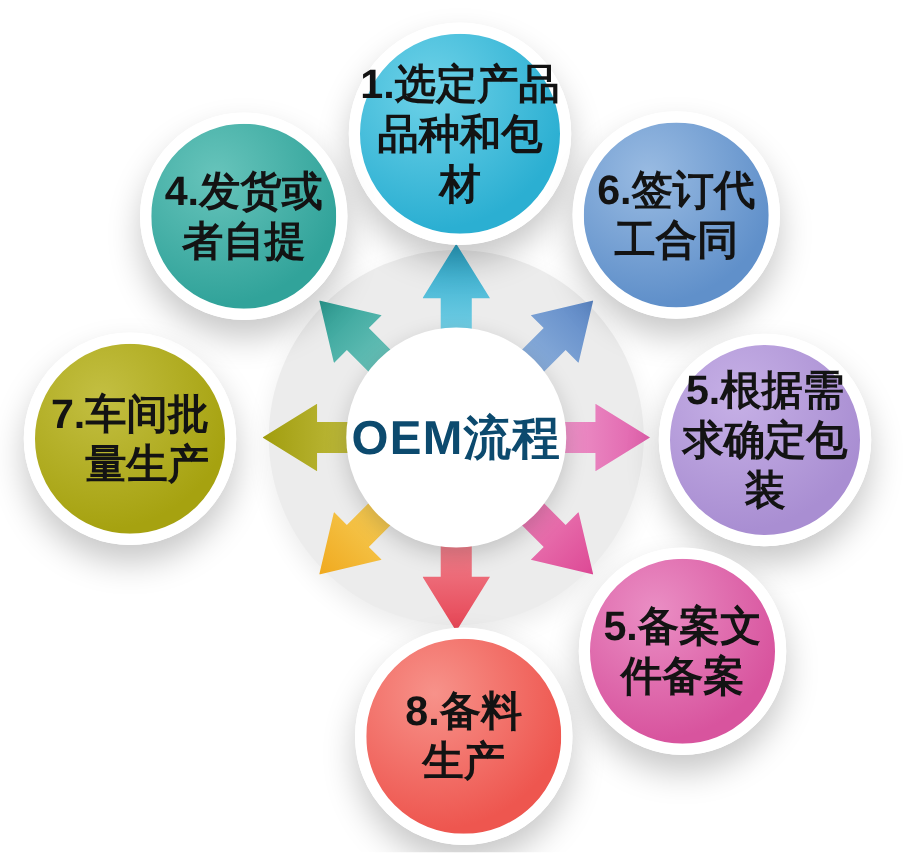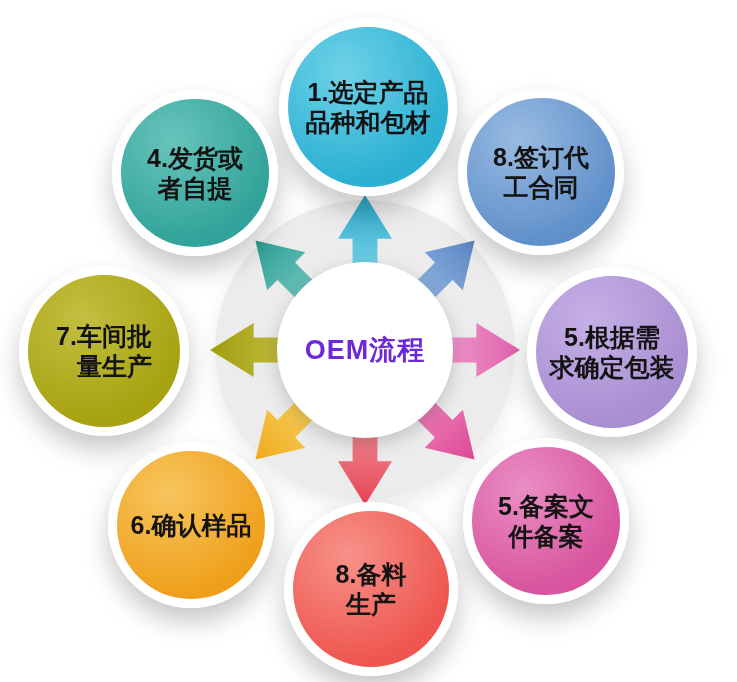--- a/index.html
+++ b/index.html
@@ -49,41 +49,41 @@
     position: absolute;
     left: 277px; top: 262px;
     width: 176px; height: 176px;
     border-radius: 50%;
     background: #ffffff;
     box-shadow: 0 6px 18px rgba(0,0,0,0.18);
     display: flex; align-items: center; justify-content: center;
     z-index: 3;
   }
   .center-label {
-    font-size: 27px;
+    font-size: 38px;
     font-weight: bold;
-    color: #6d28d9;
+    color: #0c4a6e;
     letter-spacing: 1px;
   }
 
   
   .circle {
     position: absolute;
     box-sizing: content-box;
     border: 9px solid #ffffff;
     border-radius: 50%;
     z-index: 4;
     display: flex; align-items: center; justify-content: center;
     text-align: center;
     background: radial-gradient(circle at 35% 28%, var(--c-light), var(--c-base) 72%);
     box-shadow: 0 14px 26px rgba(0,0,0,0.22);
   }
   .circle-label {
     font-weight: bold;
-    font-size: 25px;
+    font-size: 33px;
     line-height: 1.22;
     color: #131313;
     white-space: pre-line;
   }
 
   .pos-1 { left: 279px; top: 18px;  width: 160px; height: 160px; }
   .pos-2 { left: 458px; top: 89px;  width: 148px; height: 148px; }
   .pos-3 { left: 527px; top: 267px; width: 152px; height: 152px; }
   .pos-4 { left: 463px; top: 438px; width: 148px; height: 148px; }
   .pos-5 { left: 284px; top: 502px; width: 156px; height: 156px; }
@@ -110,42 +110,39 @@
   <div class="center-circle">
     <span class="center-label">OEM流程</span>
   </div>
 
   <div class="circle pos-1" style="--c-base: #2bafd2; --c-light: #6ed2e8;">
     <span class="circle-label">1.选定产品
 品种和包材</span>
   </div>
 
   <div class="circle pos-2" style="--c-base: #6090ca; --c-light: #99bbe2;">
-    <span class="circle-label">8.签订代
+    <span class="circle-label">6.签订代
 工合同</span>
   </div>
 
   <div class="circle pos-3" style="--c-base: #a98ed2; --c-light: #c6b0e6;">
     <span class="circle-label">5.根据需
 求确定包装</span>
   </div>
 
   <div class="circle pos-4" style="--c-base: #d8549e; --c-light: #ea8ec4;">
     <span class="circle-label">5.备案文
 件备案</span>
   </div>
 
   <div class="circle pos-5" style="--c-base: #ee564f; --c-light: #f7928a;">
     <span class="circle-label">8.备料
 生产</span>
   </div>
 
-  <div class="circle pos-6" style="--c-base: #efa01b; --c-light: #f7c55e;">
-    <span class="circle-label">6.确认样品</span>
-  </div>
 
   <div class="circle pos-7" style="--c-base: #a6a210; --c-light: #c3bf42;">
     <span class="circle-label">7.车间批
 量生产</span>
   </div>
 
   <div class="circle pos-8" style="--c-base: #31a39a; --c-light: #67c4bb;">
     <span class="circle-label">4.发货或
 者自提</span>
   </div>

